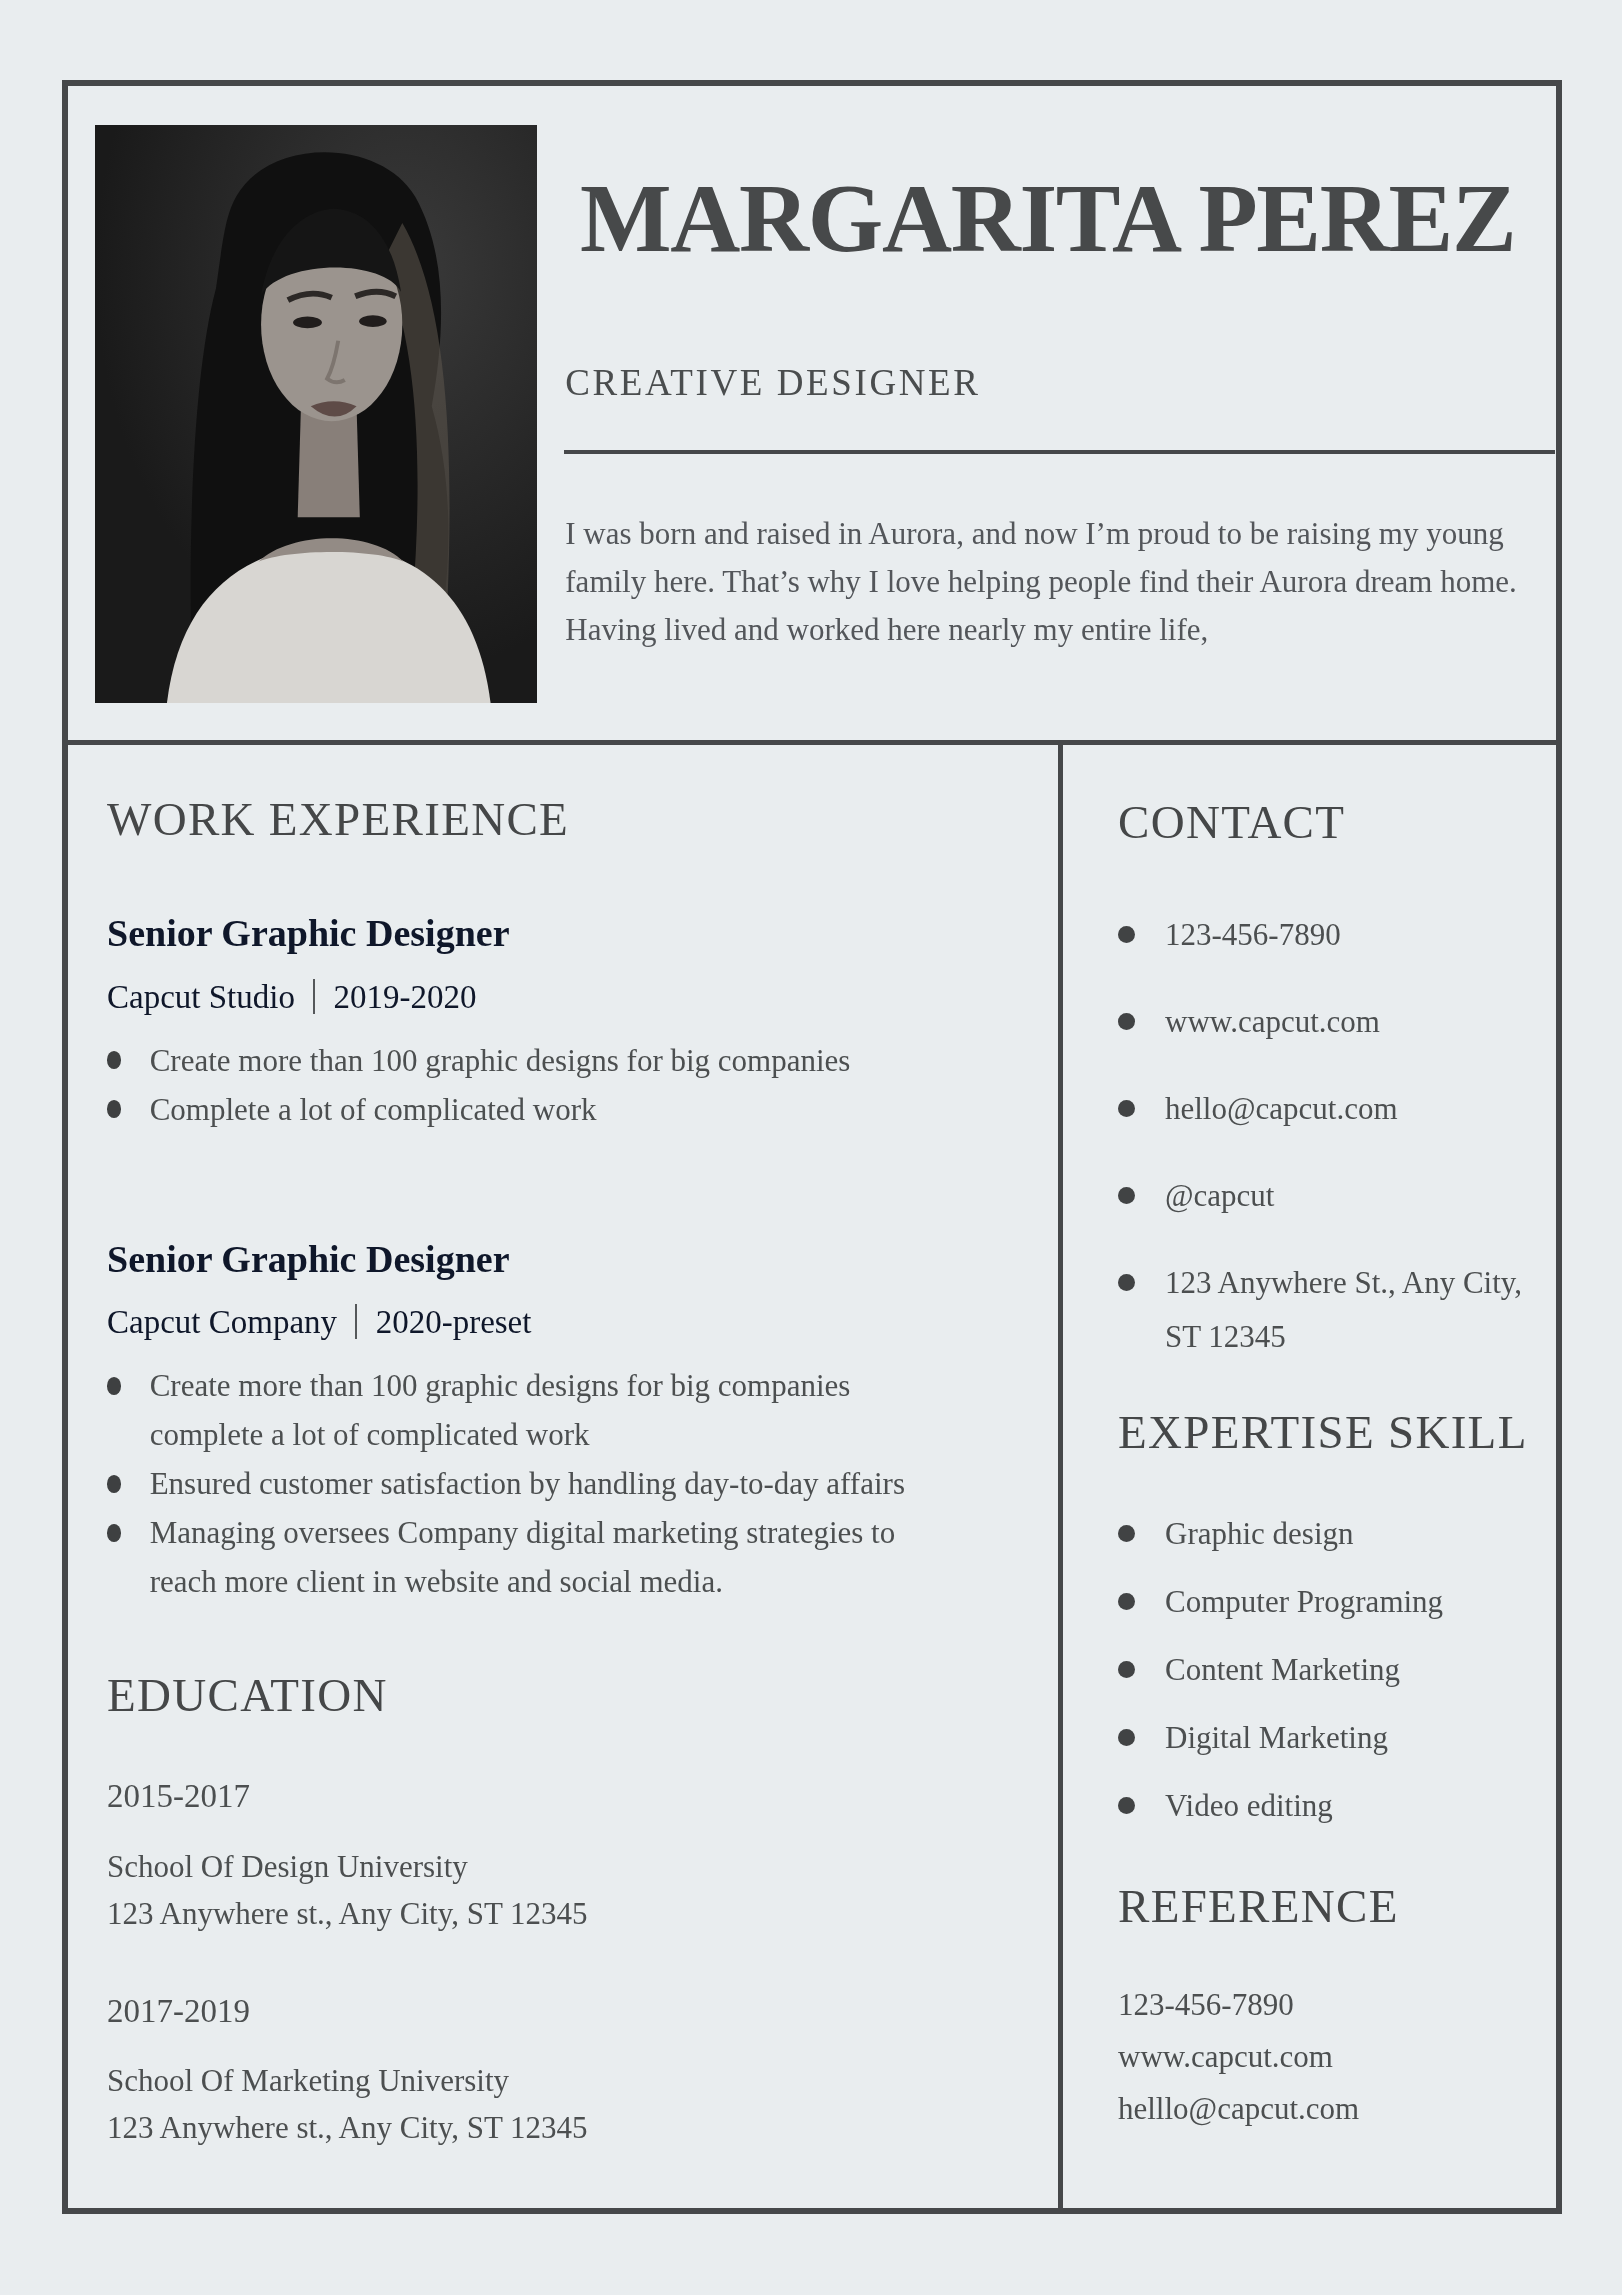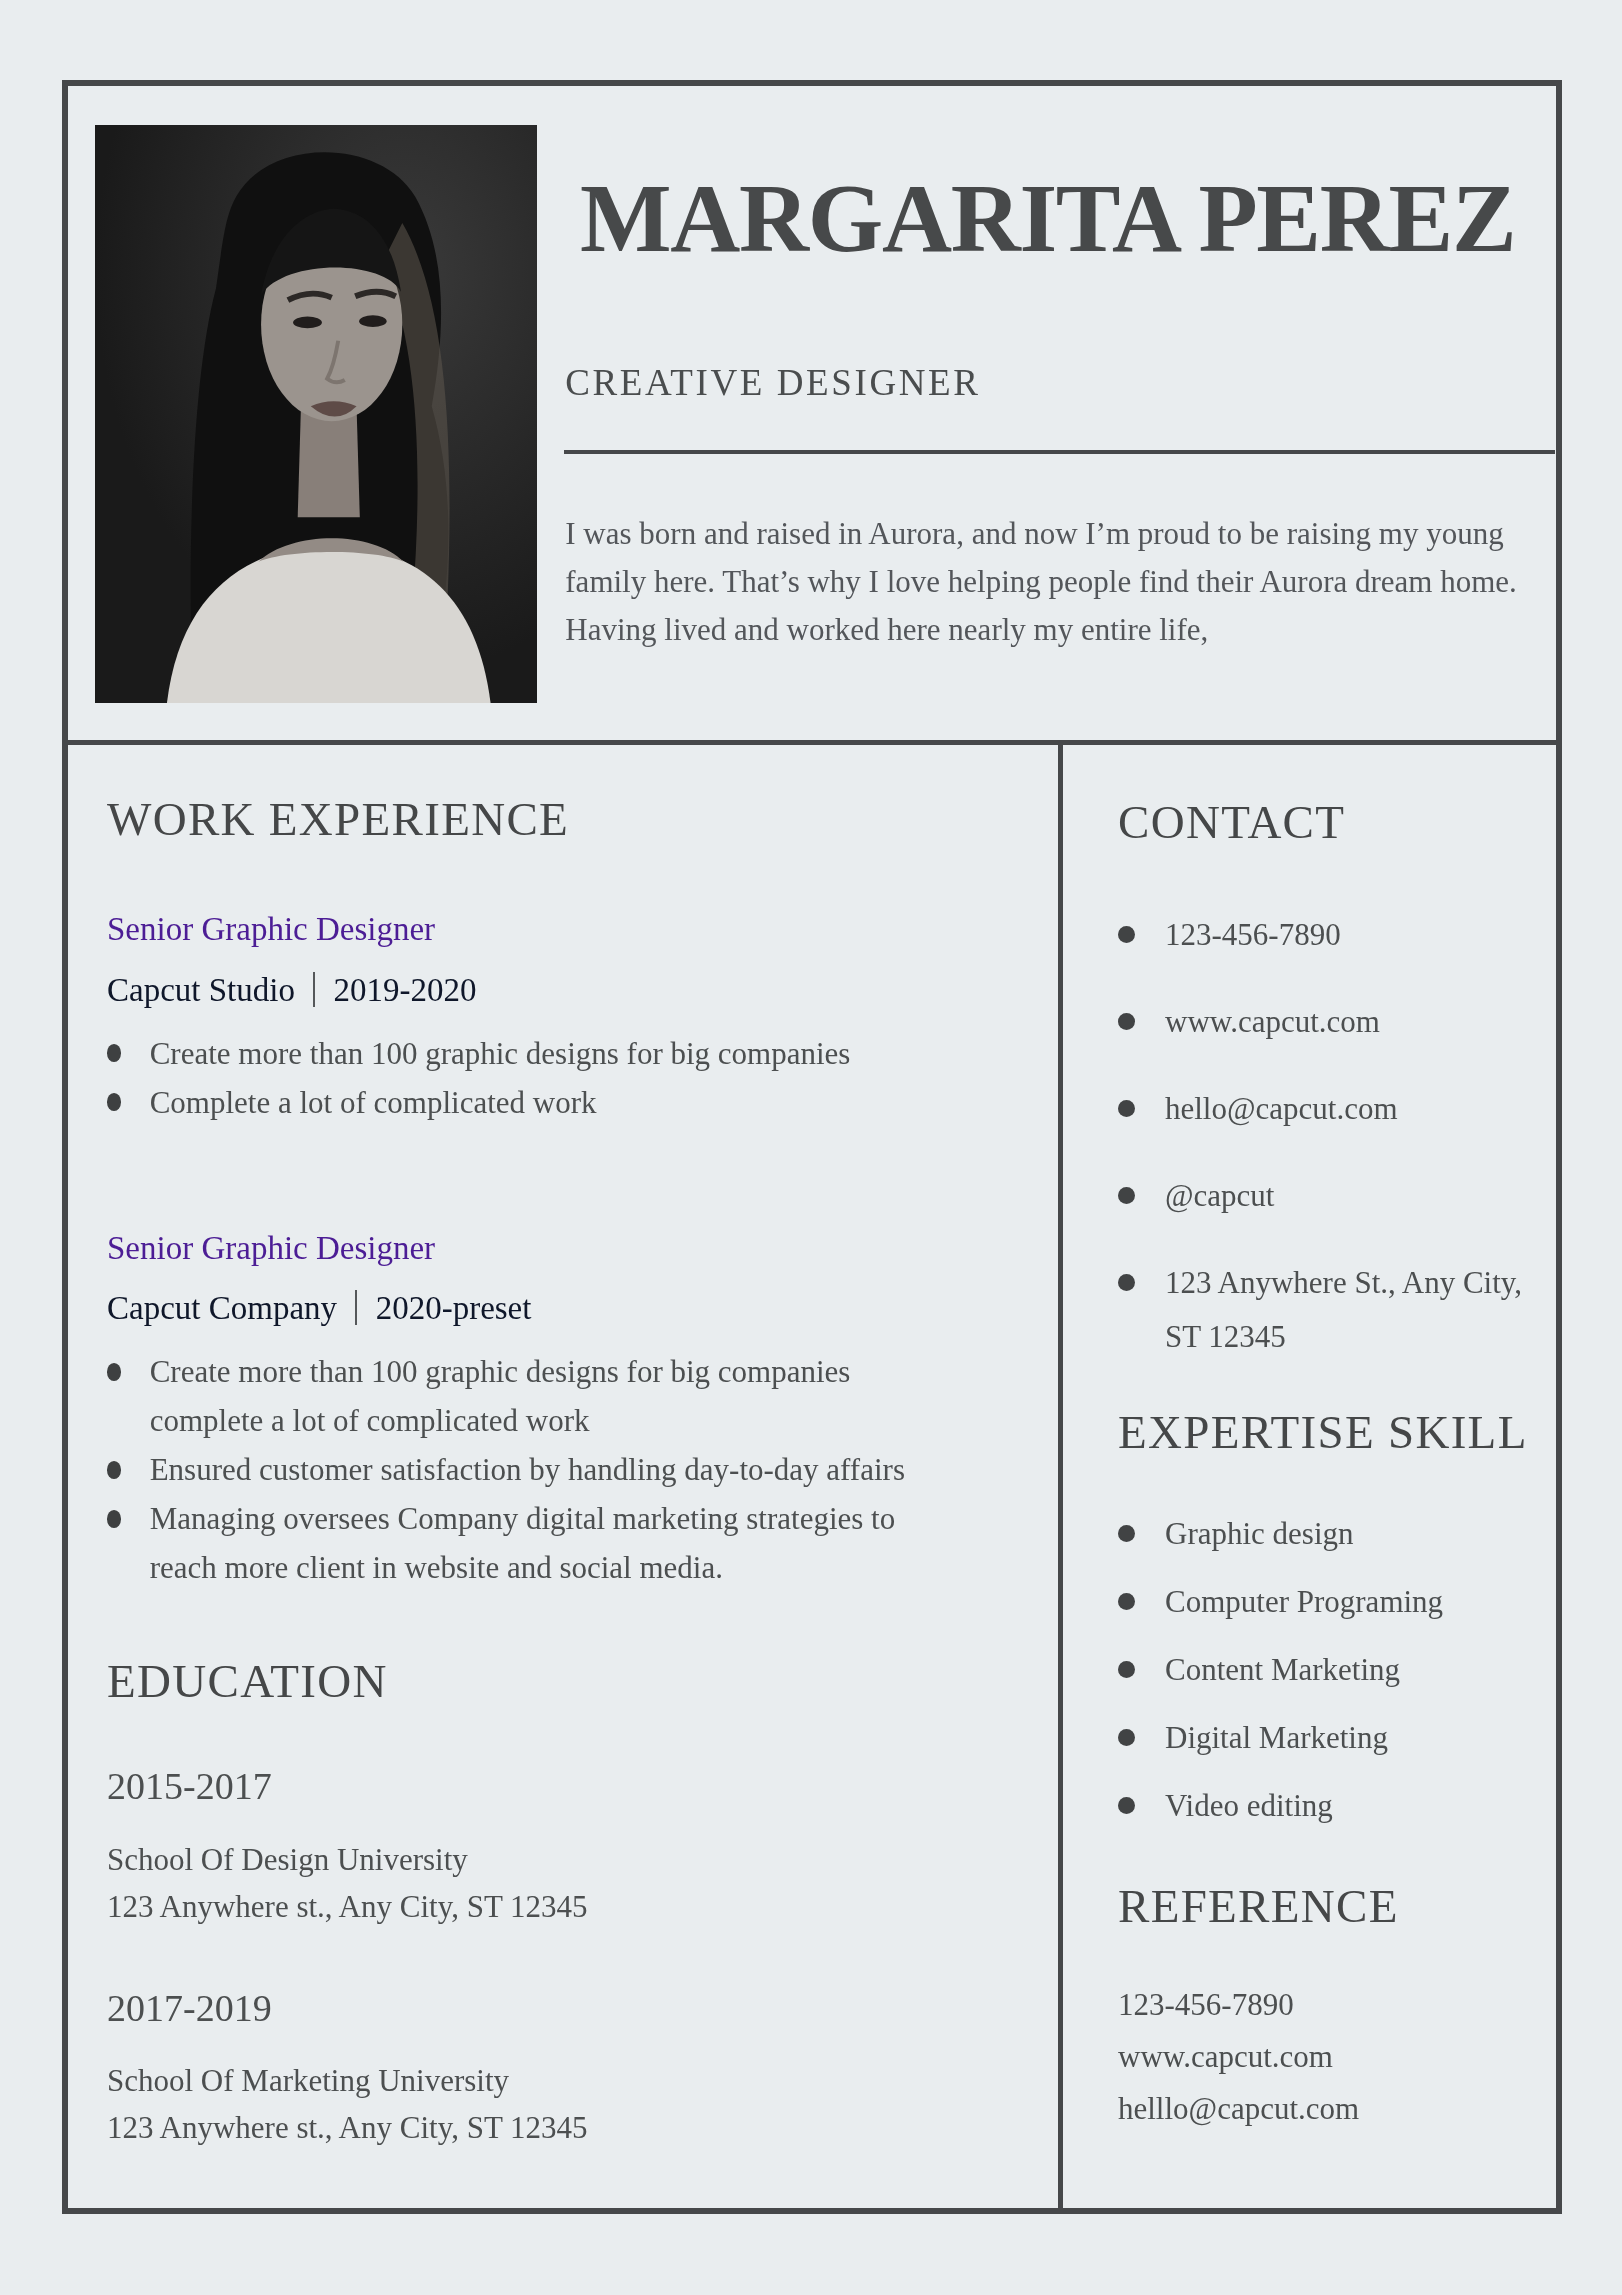--- a/index.html
+++ b/index.html
@@ -65,35 +65,35 @@
     flex:1;
     padding:50px 11px 0 55px;
   }
   h2.section{
     margin:0;font-size:47px;font-weight:normal;
     letter-spacing:1.3px;color:#454748;white-space:nowrap;
   }
   
   .job{margin-top:65px;}
   .job + .job{margin-top:103px;}
-  .job-title{font-size:33px;color:#4c1d95;}
+  .job-title{font-size:38px;color:#0f172a;font-weight:bold;}
   .job-company-line{margin-top:23.6px;font-size:33px;color:#0f172a;display:flex;align-items:flex-start;}
   .vsep{display:inline-block;width:2px;height:35px;background:#55585a;margin:0 18.3px;}
   ul.bullets{list-style:none;margin:20px 0 0 0;padding:0;}
   ul.bullets li{
     display:flex;gap:29px;align-items:flex-start;
     font-size:31px;line-height:49px;max-width:831px;color:#4c4f50;
   }
   .dot{
     flex:0 0 auto;width:13.7px;height:17.7px;border-radius:50%;
     background:#3e4041;margin-top:15.7px;
   }
   .edu-section{margin-top:62px;}
   .edu-entry{margin-top:56px;}
-  .edu-period{font-size:38px;color:#4c4f50;}
+  .edu-period{font-size:33px;color:#4c4f50;}
   .edu-school{margin-top:27.5px;font-size:31px;line-height:47px;color:#4c4f50;}
   .edu-address{font-size:31px;line-height:47px;color:#4c4f50;}
   
   ul.rlist{list-style:none;margin:59px 0 0 0;padding:0;}
   ul.rlist li{
     display:flex;gap:30px;align-items:flex-start;
     font-size:31px;line-height:54px;margin-bottom:33px;color:#4c4f50;
   }
   ul.rlist .dot{width:17px;height:17px;margin-top:18.3px;background:#414344;}
   .skills-section{margin-top:41px;}

